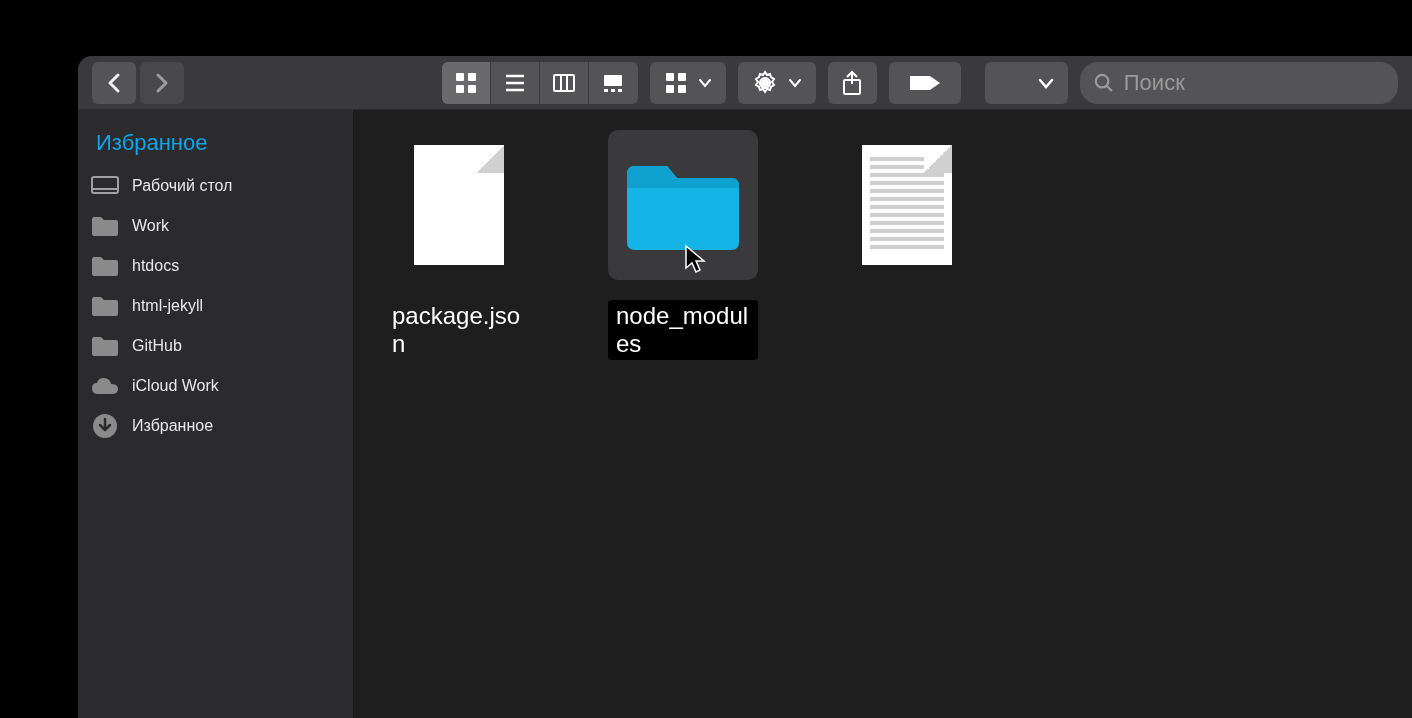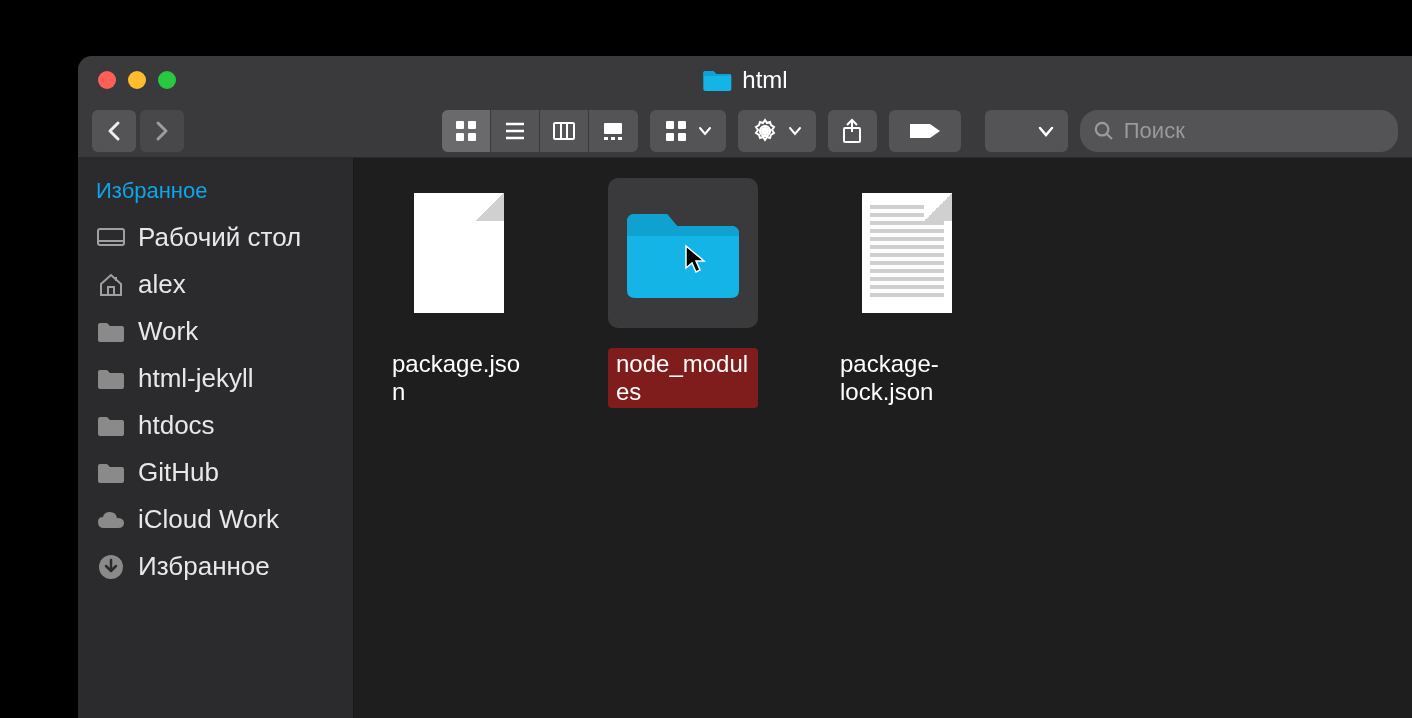--- a/index.html
+++ b/index.html
@@ -151,23 +151,23 @@
 }
 .sidebar-header {
   color: #0ea5e9;
   font-size: 22px;
   padding: 6px 18px 10px;
 }
 .sidebar-item {
   display: flex;
   align-items: center;
   gap: 12px;
-  padding: 8px 18px;
+  padding: 8px 12px;
   color: #e8e8e8;
-  font-size: 26px;
+  font-size: 16px;
   cursor: default;
 }
 .sidebar-item .sb-icon {
   width: 30px;
   height: 24px;
   display: flex;
   align-items: center;
   justify-content: center;
   color: #a0a0a0;
 }
@@ -198,21 +198,21 @@
   margin-top: 20px;
   color: #fff;
   font-size: 24px;
   text-align: left;
   padding: 2px 8px;
   border-radius: 4px;
   max-width: 170px;
   word-break: break-word;
 }
 .file-label.selected {
-  background: #7f1d1d;
+  background: #000000;
   color: #fff;
 }
 .doc-icon {
   width: 90px;
   height: 120px;
   background: #fff;
   position: relative;
 }
 .doc-icon::after {
   content: '';
@@ -243,36 +243,20 @@
   top: 244px;
   pointer-events: none;
 }
 svg { display: block; }
 </style>
 </head>
 <body>
 
 <div class="window">
 
-  <div class="titlebar">
-    <div class="traffic-lights">
-      <div class="traffic-light tl-close"></div>
-      <div class="traffic-light tl-min"></div>
-      <div class="traffic-light tl-max"></div>
-    </div>
-    <div class="title-center">
-      <span class="title-folder-icon">
-        <svg viewBox="0 0 30 24">
-            <path d="M1 5 Q1 3 3 3 L11 3 L14 6 L27 6 Q29 6 29 8 L29 21 Q29 23 27 23 L3 23 Q1 23 1 21 Z" fill="#14b4e6"></path>
-            <path d="M1 5 Q1 3 3 3 L11 3 L14 6 L27 6 L27 8 L1 8 Z" fill="#0fa2d0"></path>
-          </svg>
-      </span>
-      <span class="title-text">html</span>
-    </div>
-  </div>
 
   <div class="toolbar">
     <div class="nav-buttons">
       <div class="nav-btn">
         <svg width="16" height="24" viewBox="0 0 16 24">
             <path d="M12 4 L4 12 L12 20" stroke="#eee" stroke-width="3" fill="none" stroke-linecap="round" stroke-linejoin="round"></path>
           </svg>
       </div>
       <div class="nav-btn disabled">
         <svg width="16" height="24" viewBox="0 0 16 24">
@@ -374,56 +358,46 @@
       <div class="sidebar-item">
         <span class="sb-icon">
           <svg width="30" height="22" viewBox="0 0 30 22" fill="none" stroke="#a0a0a0" stroke-width="2">
               <rect x="2" y="2" width="26" height="16" rx="2"></rect>
               <line x1="2" y1="14" x2="28" y2="14"></line>
             </svg>
         </span>
         <span>Рабочий стол</span>
       </div>
 
-      <div class="sidebar-item">
-        <span class="sb-icon">
-          <svg width="28" height="26" viewBox="0 0 28 26" fill="none" stroke="#a0a0a0" stroke-width="2">
-              <path d="M4 12 L14 3 L24 12 L24 23 L4 23 Z"></path>
-              <rect x="11" y="15" width="6" height="8"></rect>
-              <line x1="19" y1="5" x2="19" y2="9"></line>
-            </svg>
-        </span>
-        <span>alex</span>
-      </div>
 
       <div class="sidebar-item">
         <span class="sb-icon">
           <svg width="28" height="22" viewBox="0 0 28 22" fill="#8a8a8a">
               <path d="M1 4 Q1 2 3 2 L10 2 L13 5 L25 5 Q27 5 27 7 L27 19 Q27 21 25 21 L3 21 Q1 21 1 19 Z"></path>
             </svg>
         </span>
         <span>Work</span>
       </div>
 
       <div class="sidebar-item">
         <span class="sb-icon">
           <svg width="28" height="22" viewBox="0 0 28 22" fill="#8a8a8a">
               <path d="M1 4 Q1 2 3 2 L10 2 L13 5 L25 5 Q27 5 27 7 L27 19 Q27 21 25 21 L3 21 Q1 21 1 19 Z"></path>
             </svg>
         </span>
-        <span>html-jekyll</span>
+        <span>htdocs</span>
       </div>
 
       <div class="sidebar-item">
         <span class="sb-icon">
           <svg width="28" height="22" viewBox="0 0 28 22" fill="#8a8a8a">
               <path d="M1 4 Q1 2 3 2 L10 2 L13 5 L25 5 Q27 5 27 7 L27 19 Q27 21 25 21 L3 21 Q1 21 1 19 Z"></path>
             </svg>
         </span>
-        <span>htdocs</span>
+        <span>html-jekyll</span>
       </div>
 
       <div class="sidebar-item">
         <span class="sb-icon">
           <svg width="28" height="22" viewBox="0 0 28 22" fill="#8a8a8a">
               <path d="M1 4 Q1 2 3 2 L10 2 L13 5 L25 5 Q27 5 27 7 L27 19 Q27 21 25 21 L3 21 Q1 21 1 19 Z"></path>
             </svg>
         </span>
         <span>GitHub</span>
       </div>
@@ -482,21 +456,20 @@
                 <div></div>
                 <div></div>
                 <div></div>
                 <div></div>
                 <div></div>
                 <div></div>
                 <div></div>
               </div>
           </div>
         </div>
-        <div class="file-label">package-lock.json</div>
       </div>
 
     </div>
   </div>
 </div>
 
 <div class="cursor-overlay">
   <svg width="22" height="30" viewBox="0 0 22 30">
       <path d="M2 2 L2 24 L8 19 L12 28 L16 26 L12 17 L20 17 Z" fill="#000" stroke="#fff" stroke-width="1.5"></path>
     </svg>

